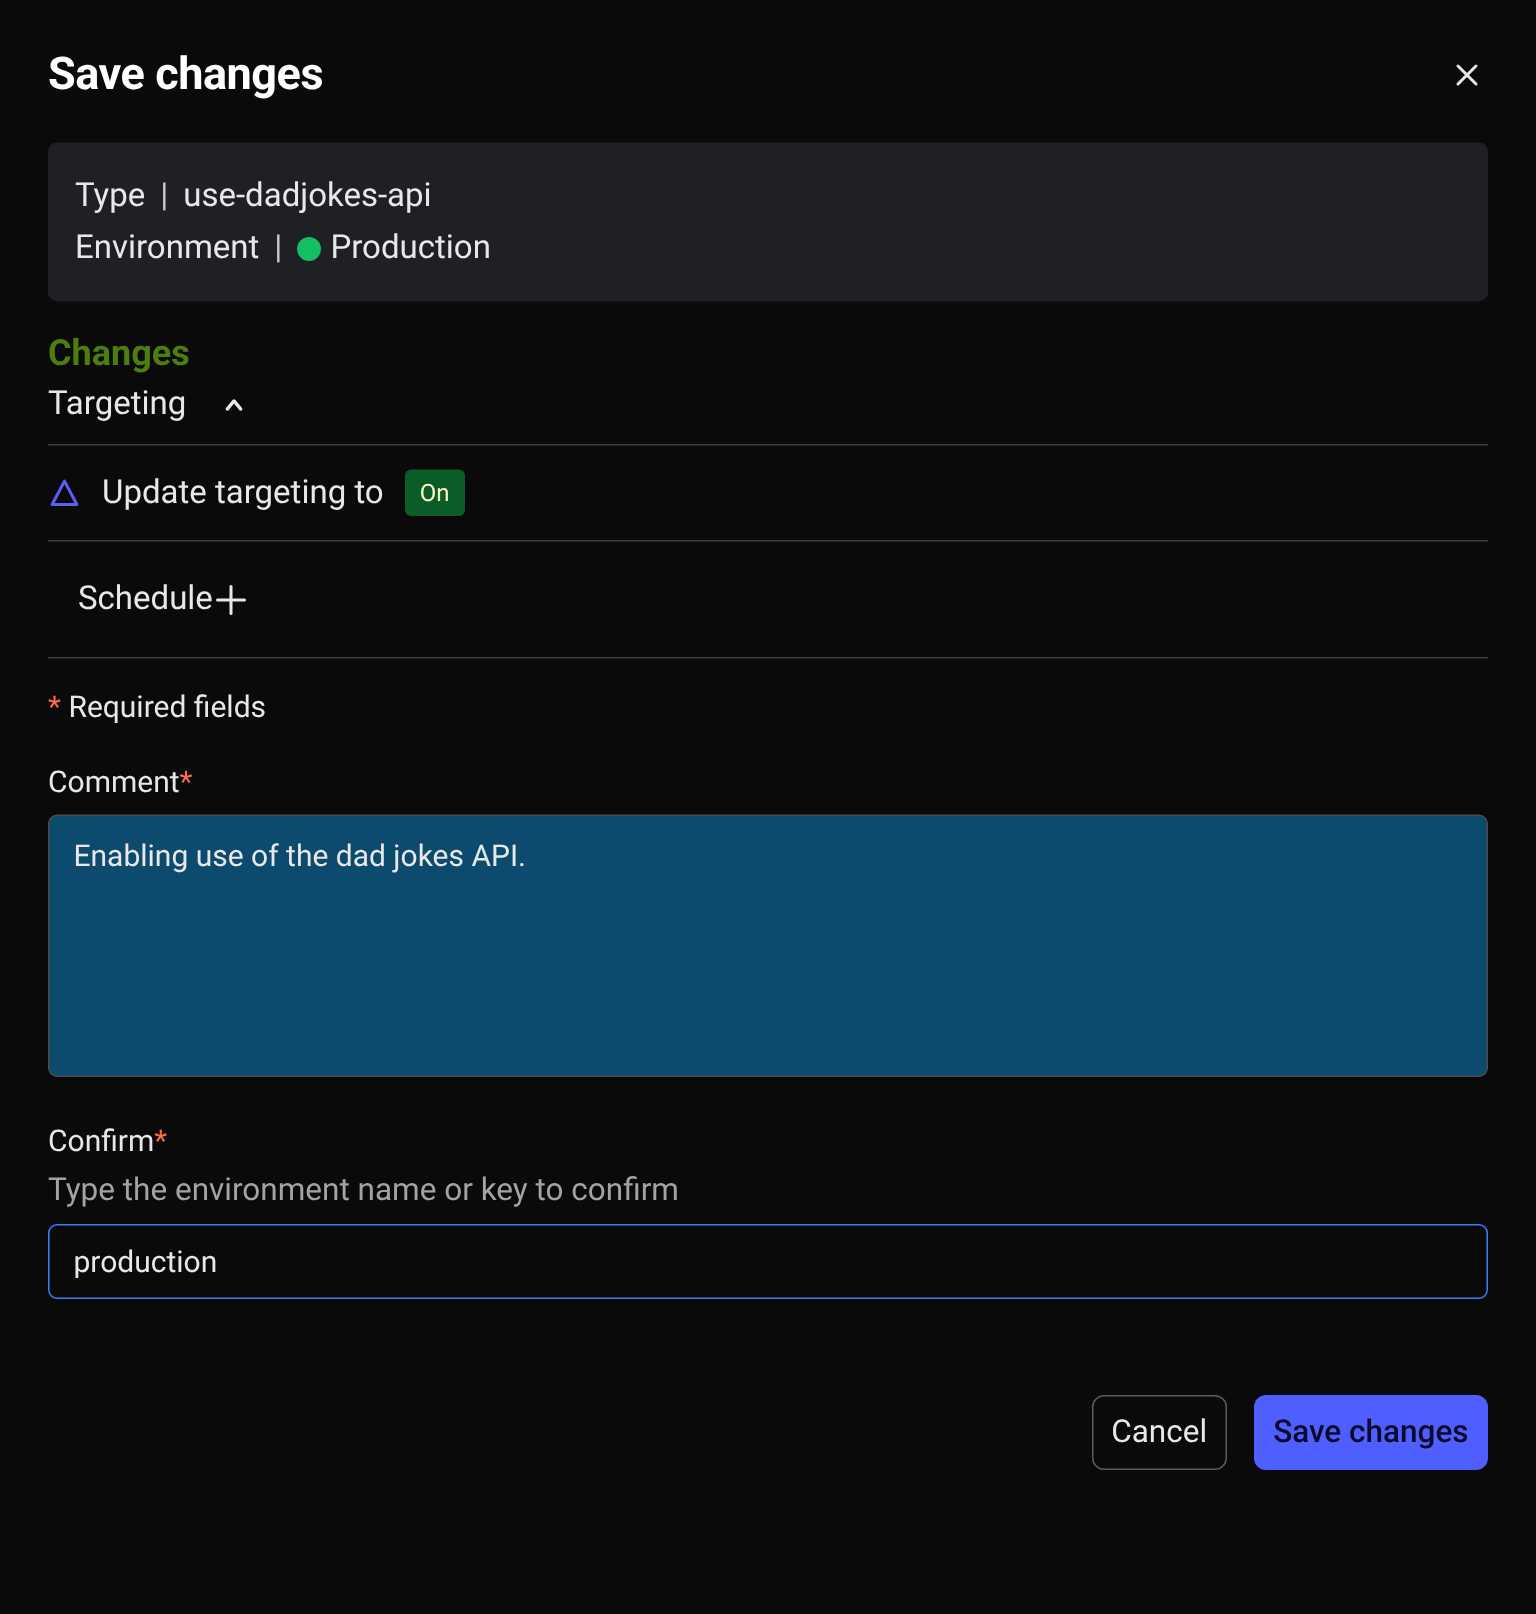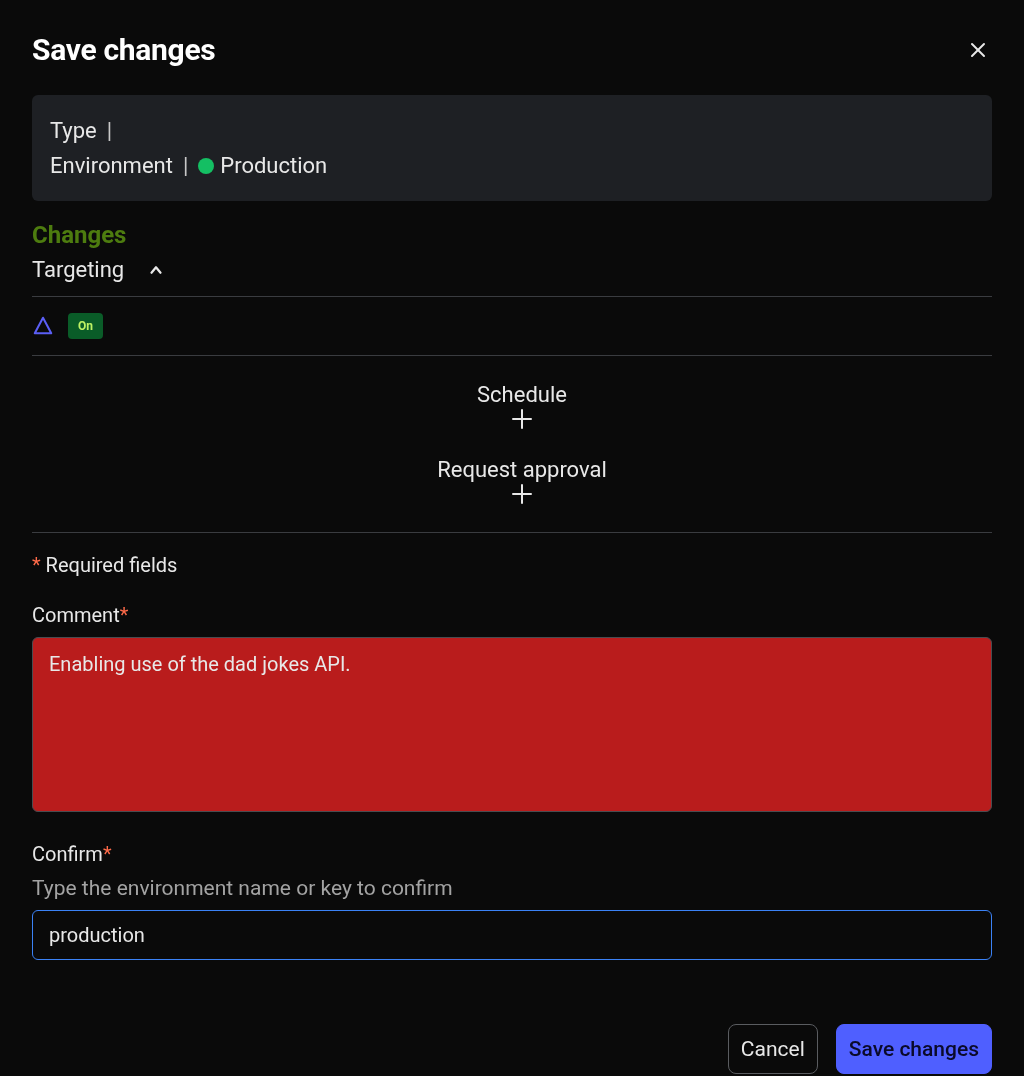--- a/index.html
+++ b/index.html
@@ -85,34 +85,33 @@
     padding: 16px 0;
     font-size: 22px;
   }
   .triangle-icon {
     width: 22px;
     height: 22px;
     flex-shrink: 0;
   }
   .on-badge {
     background: #0a5c28;
-    color: #bef264;
-    font-weight: 700;
+    color: #fef9c3;
+    font-weight: 400;
     padding: 6px 10px;
     border-radius: 4px;
-    font-size: 12px;
+    font-size: 16px;
   }
   .expand-row {
     display: flex;
     justify-content: flex-start;
     align-items: center;
     padding: 10px 0 10px 20px;
     font-size: 22px;
     cursor: pointer;
-    flex-direction: column;
   }
   .expand-row + .expand-row {
     margin-top: 6px;
   }
   .plus-icon {
     color: #e8e8e8;
   }
   .options-group {
     padding: 16px 0;
   }
@@ -129,21 +128,21 @@
     margin-bottom: 10px;
   }
   .field-help {
     font-size: 21px;
     color: #a3a3a3;
     margin-bottom: 10px;
   }
   textarea.comment {
     width: 100%;
     height: 175px;
-    background: #b91c1c;
+    background: #0c4a6e;
     border: 1px solid #4a4c50;
     border-radius: 6px;
     color: #e8e8e8;
     font-size: 20px;
     font-family: inherit;
     padding: 14px 16px;
     resize: none;
   }
   input.confirm {
     width: 100%;
@@ -195,20 +194,21 @@
       <line x1="16" y1="4" x2="4" y2="16"></line>
     </svg>
   </button>
 </div>
 
 
 <div class="context-box">
   <div class="context-line">
     <span>Type</span>
     <span class="sep">|</span>
+    <span>use-dadjokes-api</span>
   </div>
   <div class="context-line">
     <span>Environment</span>
     <span class="sep">|</span>
     <span class="env-dot"></span>
     <span>Production</span>
   </div>
 </div>
 
 
@@ -220,40 +220,34 @@
     <polyline points="5 13 10 7 15 13"></polyline>
   </svg>
 </div>
 
 <hr class="divider">
 
 <div class="change-line">
   <svg class="triangle-icon" viewBox="0 0 24 24" fill="none" stroke="#5b5ff5" stroke-width="2.2" stroke-linejoin="round" stroke-linecap="round">
     <path d="M12 3 L21 20 L3 20 Z"></path>
   </svg>
+  <span>Update targeting to</span>
   <span class="on-badge">On</span>
 </div>
 
 <hr class="divider">
 
 <div class="options-group">
   <div class="expand-row">
     <span>Schedule</span>
     <svg class="plus-icon" width="24" height="24" viewBox="0 0 24 24" fill="none" stroke="currentColor" stroke-width="2" stroke-linecap="round">
       <line x1="12" y1="3" x2="12" y2="21"></line>
       <line x1="3" y1="12" x2="21" y2="12"></line>
     </svg>
   </div>
-  <div class="expand-row">
-    <span>Request approval</span>
-    <svg class="plus-icon" width="24" height="24" viewBox="0 0 24 24" fill="none" stroke="currentColor" stroke-width="2" stroke-linecap="round">
-      <line x1="12" y1="3" x2="12" y2="21"></line>
-      <line x1="3" y1="12" x2="21" y2="12"></line>
-    </svg>
-  </div>
 </div>
 
 <hr class="divider">
 
 
 <div class="required-note">
   <span class="asterisk">*</span>
   <span>Required fields</span>
 </div>
 

